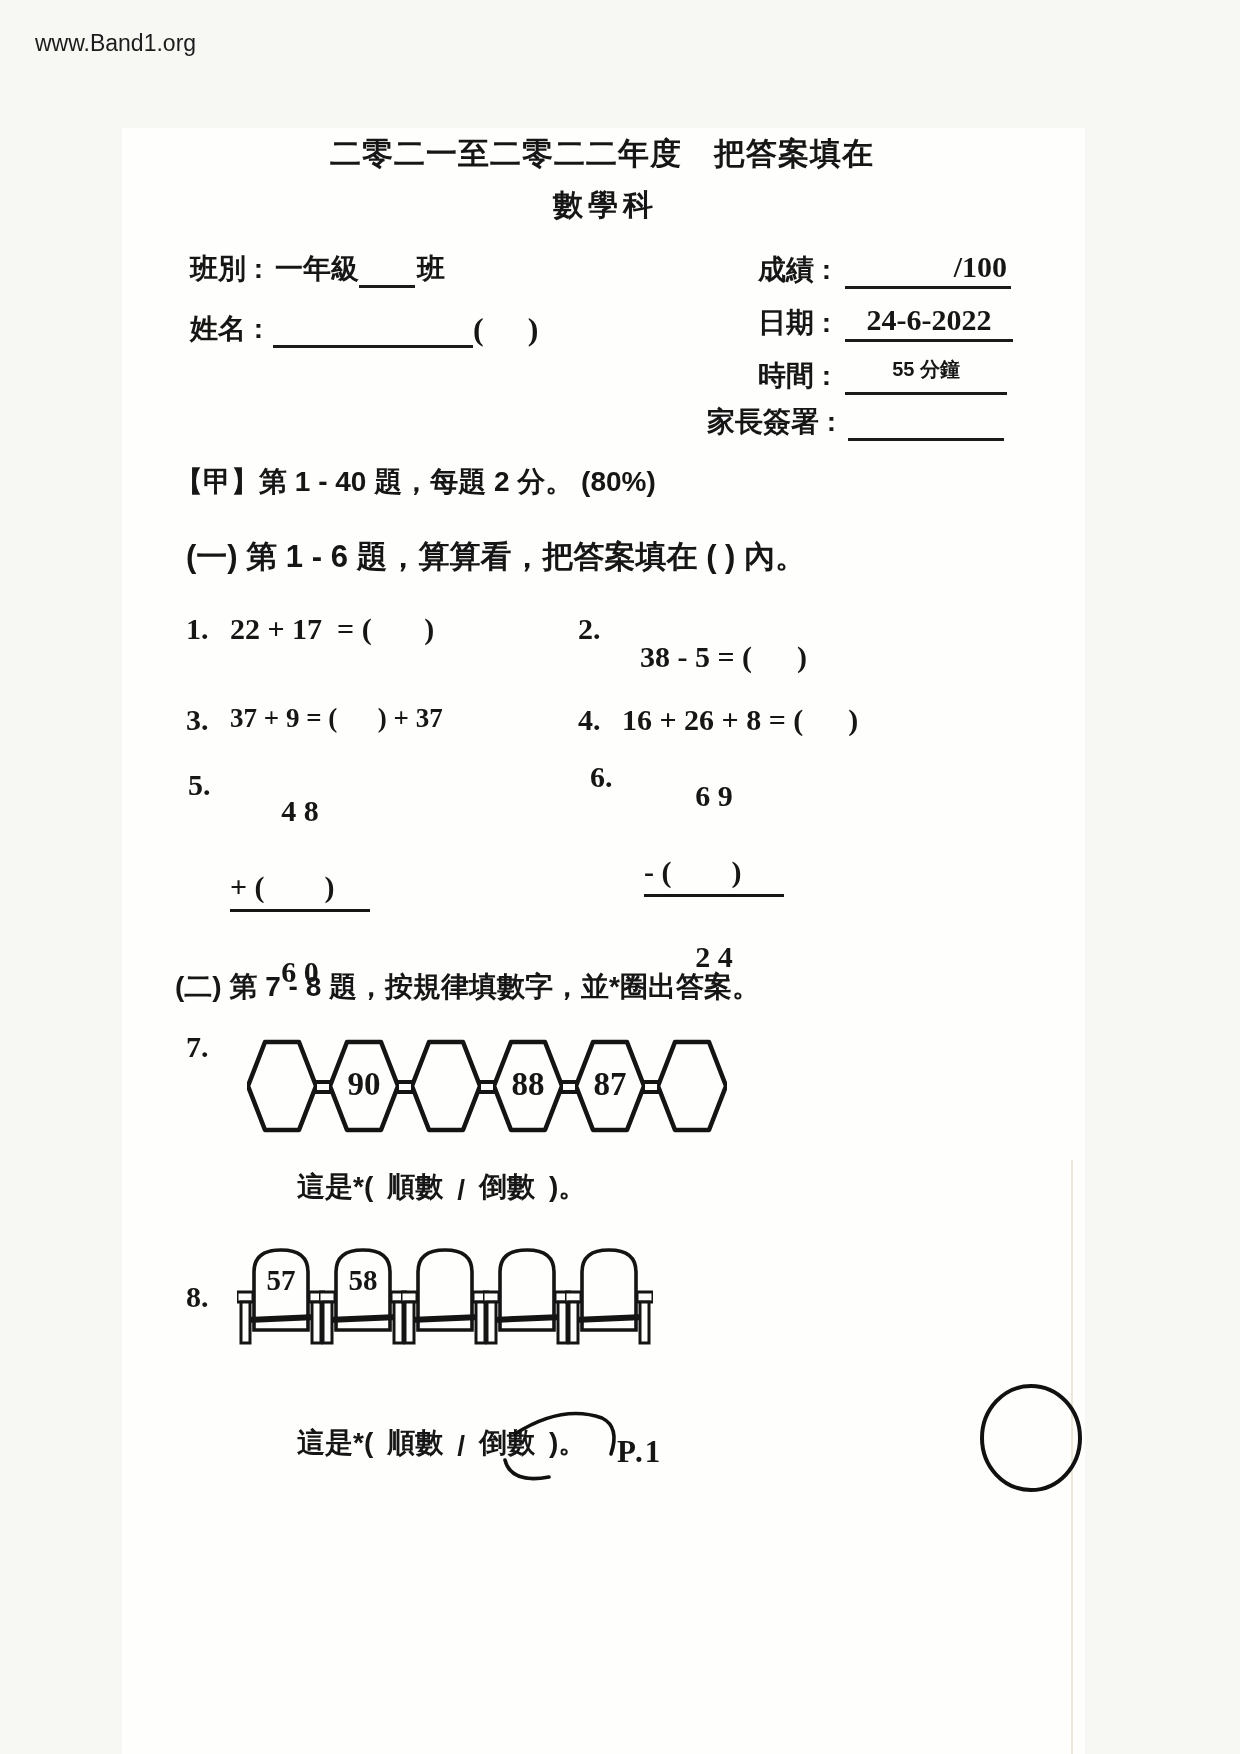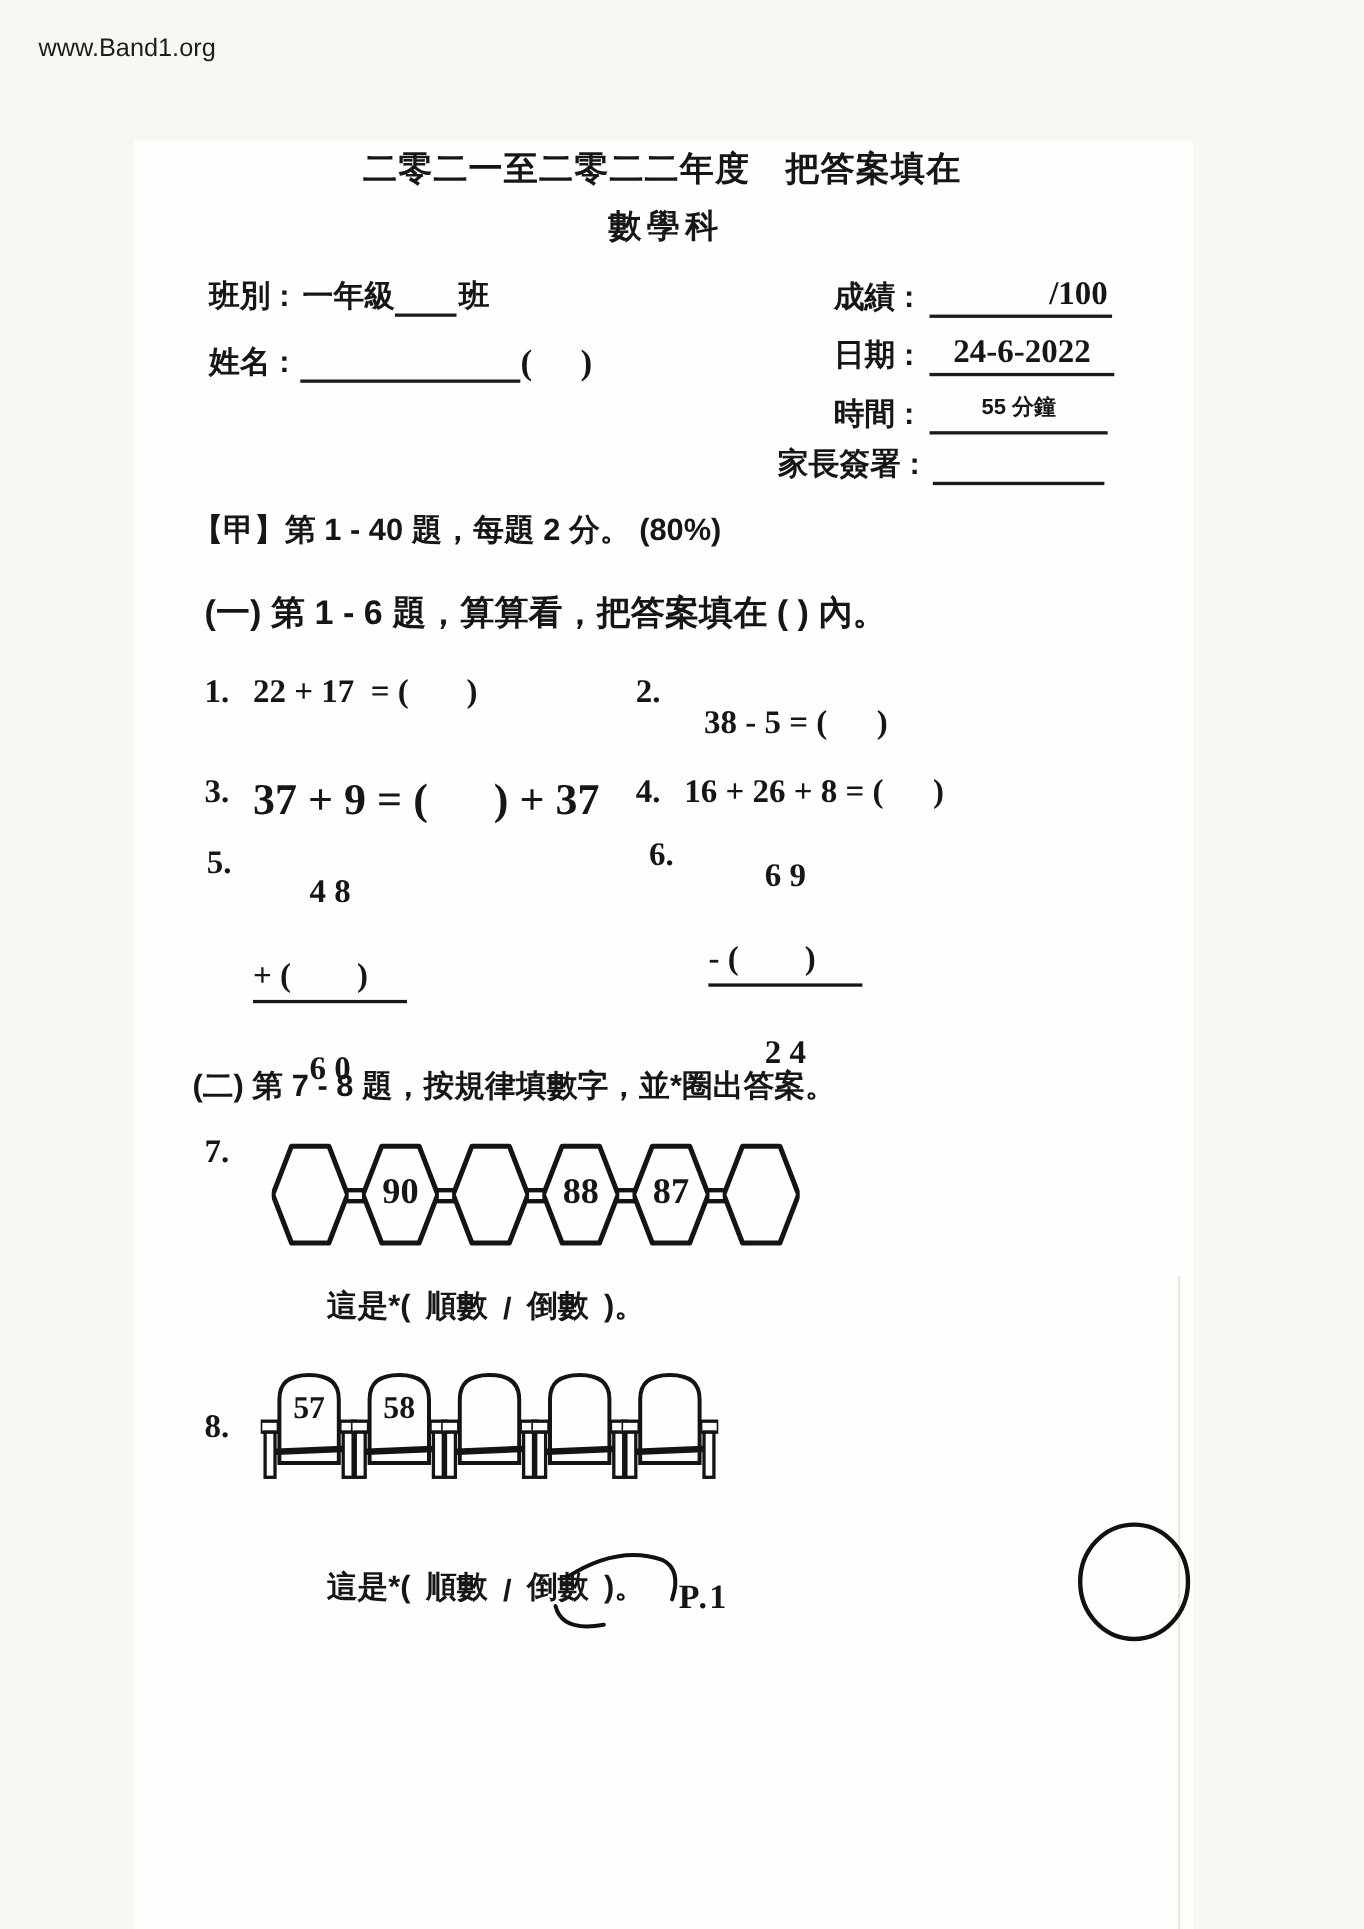--- a/index.html
+++ b/index.html
@@ -85,21 +85,21 @@
 
 <div class="abs cn" style="left:186px;top:536px;font-size:31px;">(一) 第 1 - 6 題，算算看，把答案填在 ( ) 內。</div>
 
 <div class="abs num" style="left:186px;top:612px;font-size:30px;">1.</div>
 <div class="abs num" style="left:230px;top:612px;font-size:30px;">22 + 17  = (       )</div>
 
 <div class="abs num" style="left:578px;top:612px;font-size:30px;">2.</div>
 <div class="abs num" style="left:640px;top:612px;font-size:30px;margin-top:28px;">38 - 5 = (      )</div>
 
 <div class="abs num" style="left:186px;top:703px;font-size:30px;">3.</div>
-<div class="abs num" style="left:230px;top:703px;font-size:40px;">37 + 9 = (      ) + 37</div>
+<div class="abs num" style="left:230px;top:703px;font-size:27px;">37 + 9 = (      ) + 37</div>
 
 <div class="abs num" style="left:578px;top:703px;font-size:30px;">4.</div>
 <div class="abs num" style="left:622px;top:703px;font-size:30px;">16 + 26 + 8 = (      )</div>
 
 <div class="abs num" style="left:188px;top:768px;font-size:30px;">5.</div>
 <div class="vcol num" style="left:230px;top:758px;">
   <div class="r1">4 8</div>
   <div class="r2">+ (        )</div>
   <div class="r3">6 0</div>
 </div>

